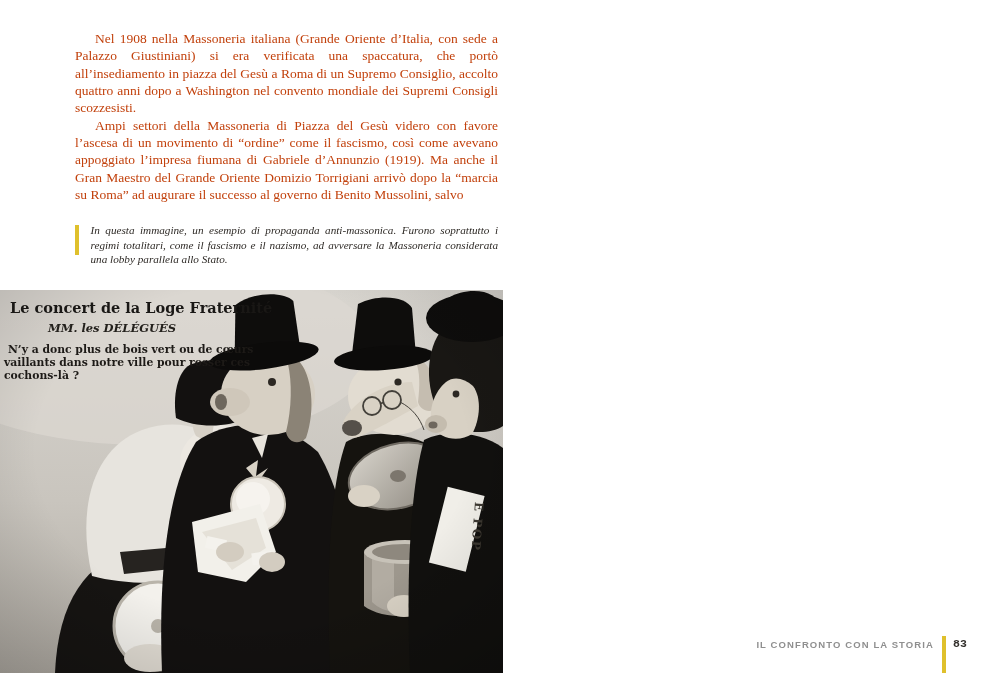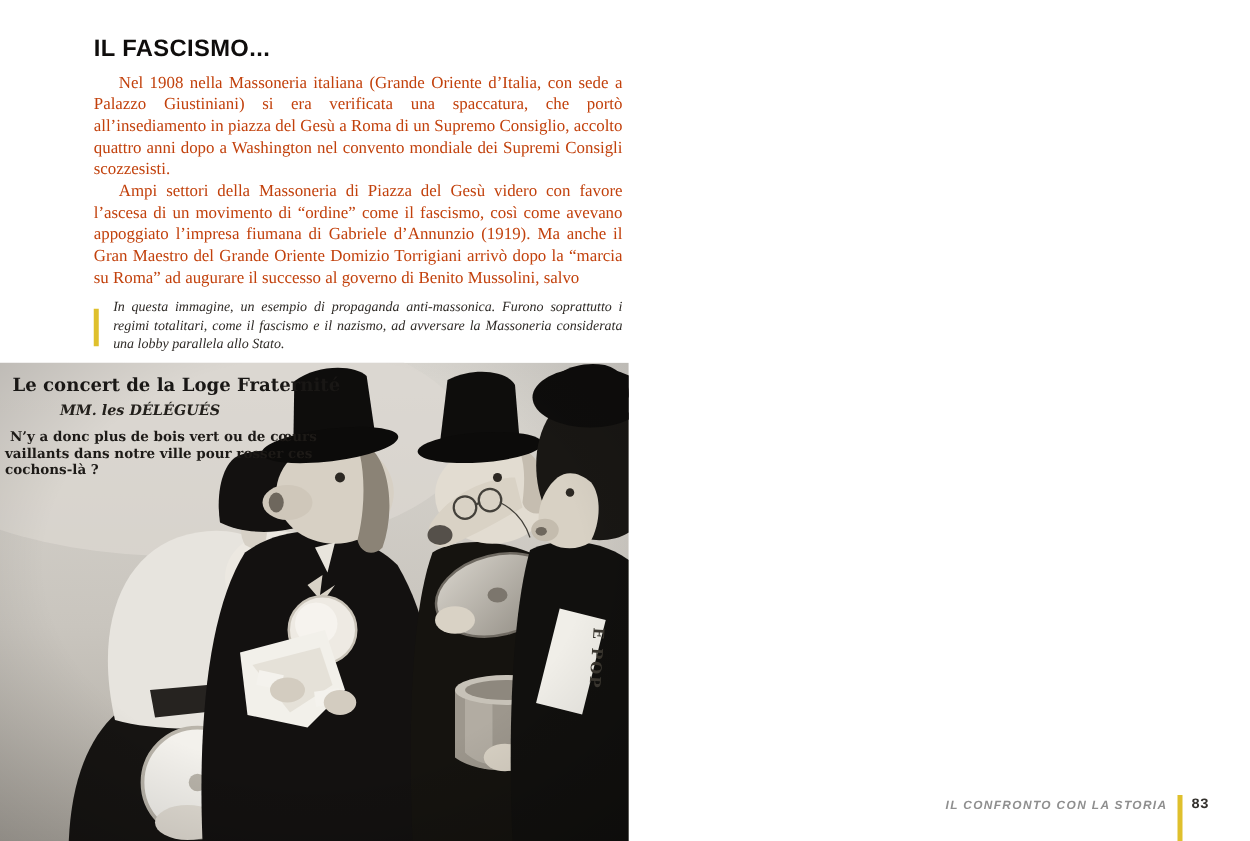--- a/index.html
+++ b/index.html
@@ -18,54 +18,53 @@
     font-size:19px;font-weight:800;letter-spacing:.3px;color:#0f0d0c;
     margin:0 0 6px 0;line-height:1.1;
   }
   p.body{
     margin:0;font-size:13.5px;line-height:17.35px;text-align:justify;
     color:#c2410c;
   }
   p.body.indent{text-indent:20px;}
 
   .caption-block{
-    display:flex;align-items:center;margin-top:9px;
+    display:flex;align-items:flex-start;margin-top:20px;
   }
   .caption-bar{
     width:3.5px;height:30px;background:#dfc02c;flex:0 0 auto;margin-top:2px;
   }
   .caption-text{
     margin:0 0 0 12px;font-style:italic;font-size:11.2px;line-height:14.5px;
     color:#2e2a26;text-align:justify;
   }
 
   .photo-frame{
     position:absolute;left:0;top:290px;width:543px;height:383px;overflow:hidden;
   }
 
   .page-footer{position:absolute;left:0;top:0;width:1000px;height:673px;pointer-events:none;}
   .footer-section{
     position:absolute;right:66px;top:639px;
     font-family:"Liberation Sans", sans-serif;font-size:9.5px;font-weight:700;
-    letter-spacing:1.1px;color:#8f8f8f;font-style:italic;
+    letter-spacing:1.1px;color:#8f8f8f;
   }
   .footer-bar{
     position:absolute;left:942px;top:636px;width:3.5px;height:37px;background:#dfc02c;
   }
   .footer-page{
     position:absolute;left:953px;top:637px;
     font-family:Liberation Mono, monospace;font-size:11.5px;font-weight:800;color:#33302c;
   }
 </style>
 </head>
 <body>
 
 <div class="page left">
   <div class="left-col">
-    <h1 class="chapter-title">IL FASCISMO...</h1>
     <p class="body indent">Nel 1908 nella Massoneria italiana (Grande Oriente d’Italia, con sede a Palazzo Giustiniani) si era verificata una spaccatura, che portò all’insediamento in piazza del Gesù a Roma di un Supremo Consiglio, accolto quattro anni dopo a Washington nel convento mondiale dei Supremi Consigli scozzesisti.</p>
     <p class="body indent">Ampi settori della Massoneria di Piazza del Gesù videro con favore l’ascesa di un movimento di “ordine” come il fascismo, così come avevano appoggiato l’impresa fiumana di Gabriele d’Annunzio (1919). Ma anche il Gran Maestro del Grande Oriente Domizio Torrigiani arrivò dopo la “marcia su Roma” ad augurare il successo al governo di Benito Mussolini, salvo</p>
     <div class="caption-block">
       <div class="caption-bar"></div>
       <p class="caption-text">In questa immagine, un esempio di propaganda anti-massonica. Furono soprattutto i regimi totalitari, come il fascismo e il nazismo, ad avversare la Massoneria considerata una lobby parallela allo Stato.</p>
     </div>
   </div>
 
   <figure class="photo-frame" style="margin:0">
     <svg width="503" height="383" viewBox="0 0 503 383" role="img">

